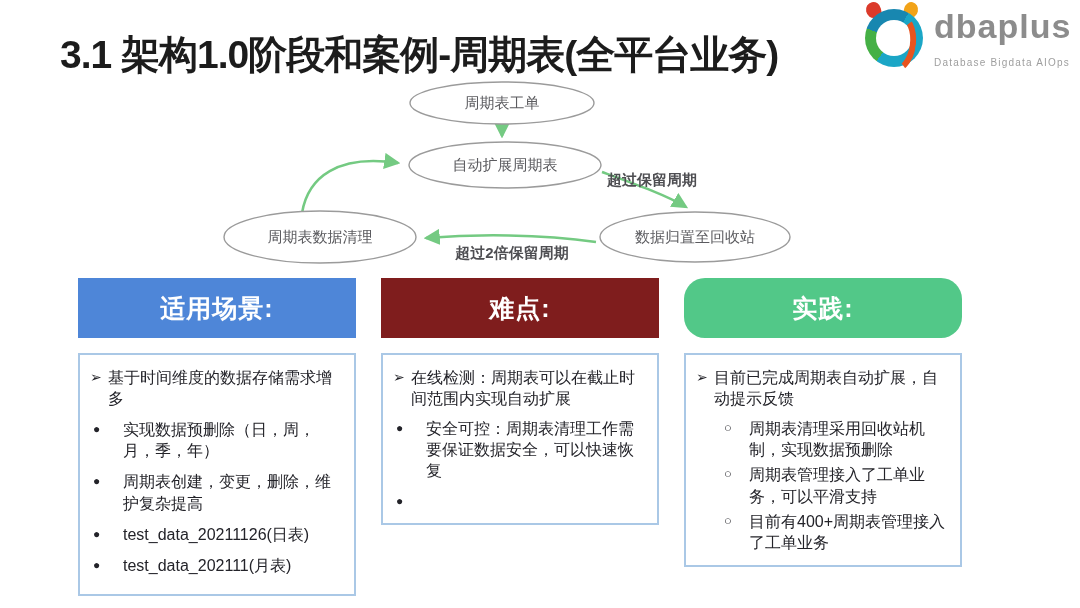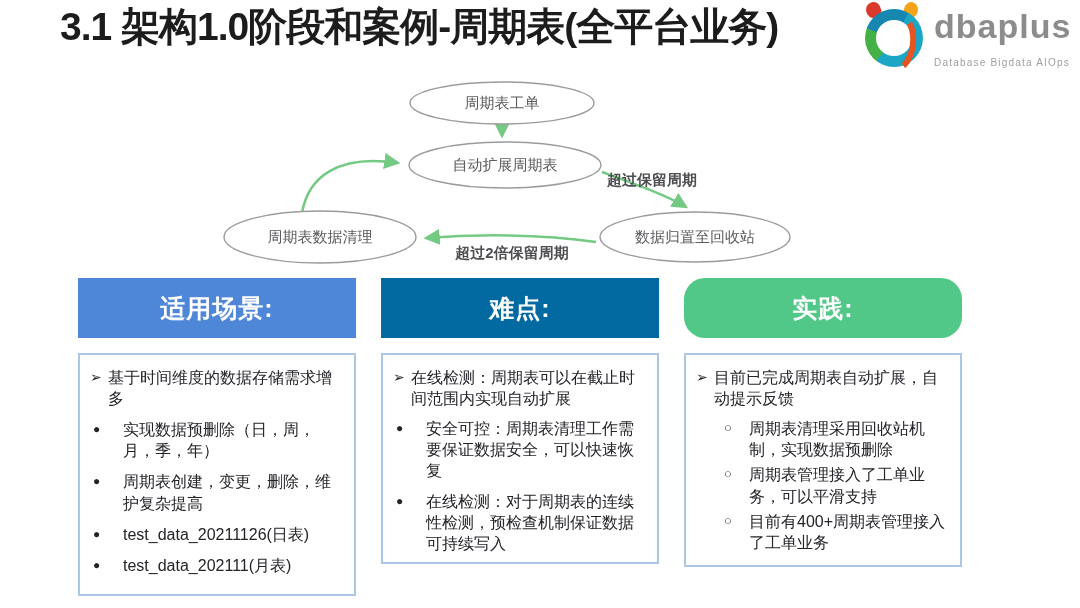--- a/index.html
+++ b/index.html
@@ -4,21 +4,21 @@
 <style>
   html,body{margin:0;padding:0;}
   body{
     width:1080px;height:608px;background:#ffffff;overflow:hidden;
     font-family:"Liberation Sans","DejaVu Sans",sans-serif;
   }
   .slide{position:relative;width:1080px;height:608px;background:#ffffff;}
 
   
   .title{
-    position:absolute;left:60px;top:0;z-index:3;
+    position:absolute;left:60px;top:28px;z-index:3;
     font-size:39px;font-weight:bold;color:#1c1c1c;letter-spacing:-1px;
     white-space:nowrap;
   }
 
   
   .logo{position:absolute;right:6px;top:2px;z-index:1;width:216px;height:72px;}
   .logo-icon{position:absolute;left:0;top:0;width:72px;height:72px;}
   .logo-ring{position:absolute;inset:7px;border-radius:50%;
     background:conic-gradient(from 30deg,#1ba6c6 0 52%,#45b045 52% 72%,#1887b0 72% 100%);}
   .logo-ring::after{content:"";position:absolute;inset:11px;border-radius:50%;background:#fff;}
@@ -126,33 +126,32 @@
           <span class="txt">test_data_20211126(日表)</span>
         </div>
         <div class="li dot">
           <span class="marker">●</span>
           <span class="txt">test_data_202111(月表)</span>
         </div>
       </div>
     </div>
 
     <div class="column">
-      <div class="col-header" style="background-color: #0369a1;">难点:</div>
+      <div class="col-header" style="background-color: #7f1d1d;">难点:</div>
       <div class="col-body">
         <div class="li">
           <span class="marker">➢</span>
           <span class="txt">在线检测：周期表可以在截止时间范围内实现自动扩展</span>
         </div>
         <div class="li dot">
           <span class="marker">●</span>
           <span class="txt">安全可控：周期表清理工作需要保证数据安全，可以快速恢复</span>
         </div>
         <div class="li dot">
           <span class="marker">●</span>
-          <span class="txt">在线检测：对于周期表的连续性检测，预检查机制保证数据可持续写入</span>
         </div>
       </div>
     </div>
 
     <div class="column">
       <div class="col-header" style="background-color: rgb(82, 200, 136); border-radius: 21px;">实践:</div>
       <div class="col-body">
         <div class="li">
           <span class="marker">➢</span>
           <span class="txt">目前已完成周期表自动扩展，自动提示反馈</span>

